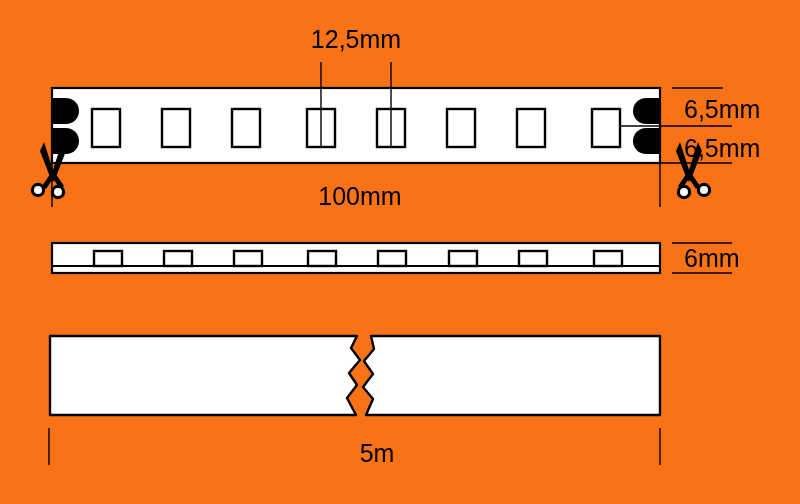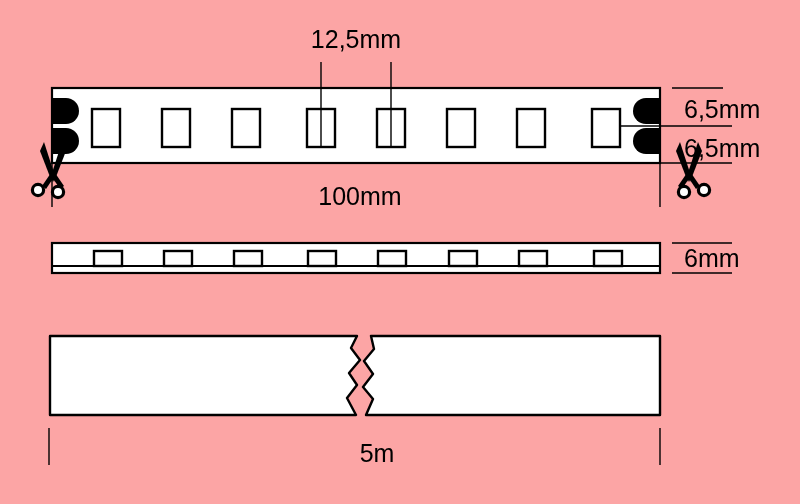--- a/index.html
+++ b/index.html
@@ -9,21 +9,21 @@
     background: #ffffff;
   }
   body {
     font-family: "Liberation Sans", sans-serif;
     color: #000000;
   }
   #drawing-root {
     position: relative;
     width: 800px;
     height: 504px;
-    background: #fca5a5;
+    background: #f97316;
     overflow: hidden;
   }
   #tech-svg {
     display: block;
     width: 800px;
     height: 504px;
   }
   .dim-text {
     font-family: "Liberation Sans", sans-serif;
     font-size: 25px;

